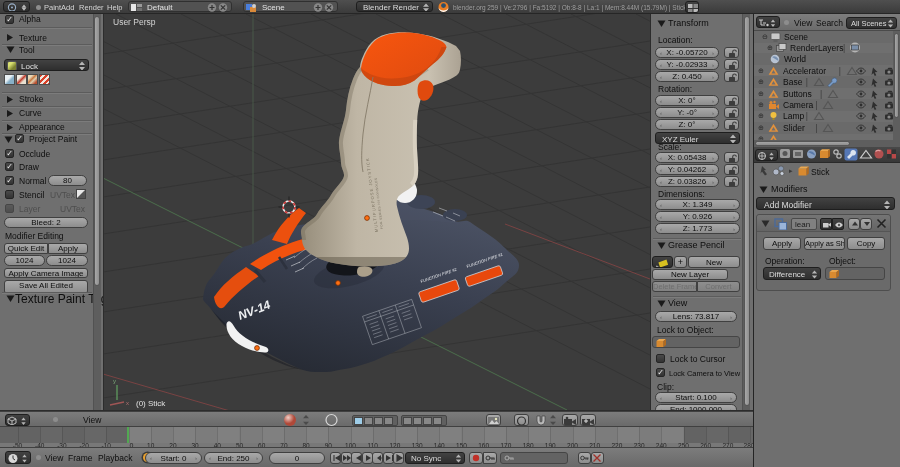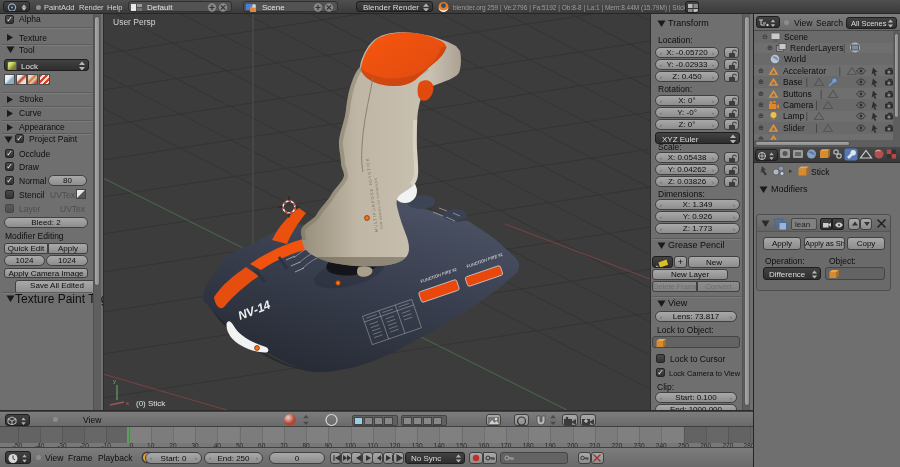--- a/index.html
+++ b/index.html
@@ -137,21 +137,21 @@
  <div class="chk off" style="left:5px;top:190px;opacity:.55">✓</div>
       <div class="abs lbl" style="left:19px;top:190px;color:#4e4e4e">Layer</div>
  <div class="abs lbl" style="left:60px;top:190px;color:#4e4e4e">UVTex</div>
  <div class="pill" style="position:absolute;left:4px;top:202.5px;width:84px;height:11px;line-height:10px">Bleed: 2</div>
  <div class="abs lbl" style="left:5px;top:217px">Modifier Editing</div>
  <div class="btn abs" style="left:4px;top:229px;width:44px;height:10.5px;line-height:9px;border-radius:3px 0 0 3px">Quick Edit</div>
  <div class="btn abs" style="left:48px;top:229px;width:40px;height:10.5px;line-height:9px;border-radius:0 3px 3px 0">Apply</div>
  <div class="pill" style="position:absolute;left:4px;top:241px;width:41px;height:11px;line-height:10px">1024</div>
  <div class="pill" style="position:absolute;left:46px;top:241px;width:42px;height:11px;line-height:10px">1024</div>
  <div class="btn abs" style="left:4px;top:253.5px;width:84px;height:10.5px;line-height:9px">Apply Camera Image</div>
- <div class="btn abs" style="left:15px;top:265.5px;width:84px;height:14px;line-height:9px">Save All Edited</div>
+ <div class="btn abs" style="left:4px;top:265.5px;width:84px;height:14px;line-height:9px">Save All Edited</div>
  <div class="sep" style="left:2px;top:278px;width:90px"></div>
  <svg width="9" height="9" style="position:absolute;left:6px;top:280px">
         <path d="M0.5 1.5 h8 L4.5 8z" fill="#1a1a1a"></path>
       </svg>
       <div class="abs lbl" style="left:15px;top:279.5px;font-size:12px">Texture Paint Toggle</div>
  <div class="abs" style="left:92.5px;top:0;width:8px;height:397px;background:#5e5e5e;border-left:1px solid #525252"></div>
  <div class="abs" style="left:94px;top:2px;width:6px;height:270px;background:linear-gradient(90deg,#a8a8a8,#8f8f8f);border-radius:3px;border:1px solid #565656"></div>
 </div>
 
 <div class="abs" style="left:103px;top:14px;width:547px;height:397px;background:#3c3c3c;overflow:hidden">
@@ -651,20 +651,24 @@
  <svg width="13" height="12" style="position:absolute;left:44px;top:17.5px">
         <rect x="1.5" y="3.5" width="8" height="7" fill="#d88a30"></rect>
         <path d="M1.5 3.5 l2.3 -2 h8 l-2.3 2z" fill="#eaa74f"></path>
         <path d="M9.5 3.5 l2.3 -2 v7 l-2.3 2z" fill="#b06a20"></path>
       </svg>
  <div class="abs lbl" style="left:58px;top:19.5px">Stick</div>
  <svg width="9" height="9" style="position:absolute;left:6px;top:38px">
         <path d="M0.5 1.5 h8 L4.5 8z" fill="#1a1a1a"></path>
       </svg>
  <div class="abs lbl" style="left:18px;top:37px;font-size:9px">Modifiers</div>
+ <div class="abs dark" style="left:3px;top:50px;width:139px;height:13px;padding:2px 0 0 7px;font-size:8.5px">Add Modifier
+  <svg width="8" height="10" style="position:absolute;right:3px;top:1.5px">
+          <path d="M4 0.5 l3 3.4 h-6z M4 9.5 l3 -3.4 h-6z" fill="#b5b5b5"></path>
+        </svg></div>
  <div class="abs" style="left:3px;top:67px;width:135px;height:77px;background:#6a6a6a;border:1px solid #4e4e4e;border-radius:3px">
   <div class="abs" style="left:0;top:0;width:133px;height:17px;background:linear-gradient(#757575,#646464);border-bottom:1px solid #555;border-radius:3px 3px 0 0">
    <svg width="10" height="9" style="position:absolute;left:4px;top:4px">
             <path d="M0.5 1.5 h8 L4.5 8z" fill="#2a2a2a"></path>
           </svg>
    <svg width="14" height="12" style="position:absolute;left:17px;top:2.5px">
             <rect x="1" y="1" width="7.5" height="7.5" fill="none" stroke="#4a6a9a" stroke-width="1.4"></rect>
             <rect x="5" y="4.5" width="7.5" height="7.5" fill="#9ab4d8" stroke="#4a6a9a" stroke-width="1"></rect>
           </svg>
    <div class="abs" style="left:34px;top:2.5px;width:26px;height:12px;background:#808080;border:1px solid #4a4a4a;border-radius:2px;color:#1c1c1c;font-size:8px;padding:1px 0 0 3px">lean</div>

